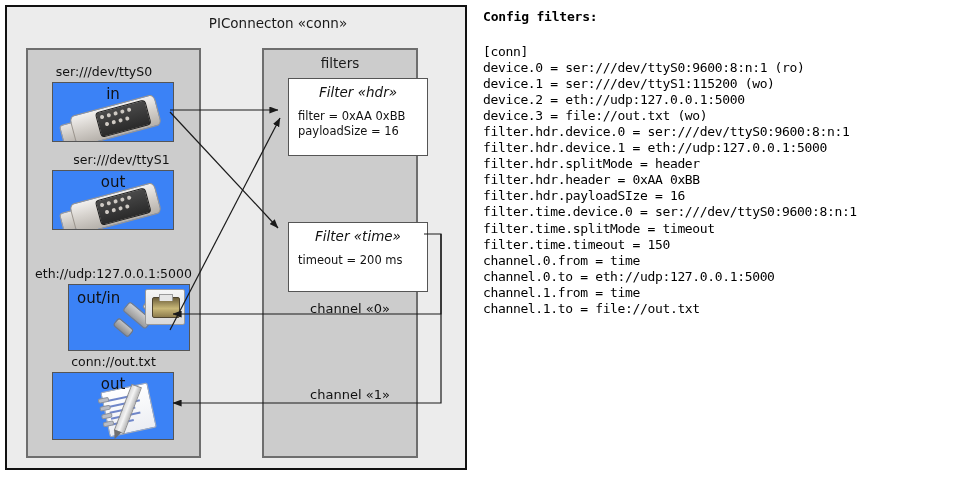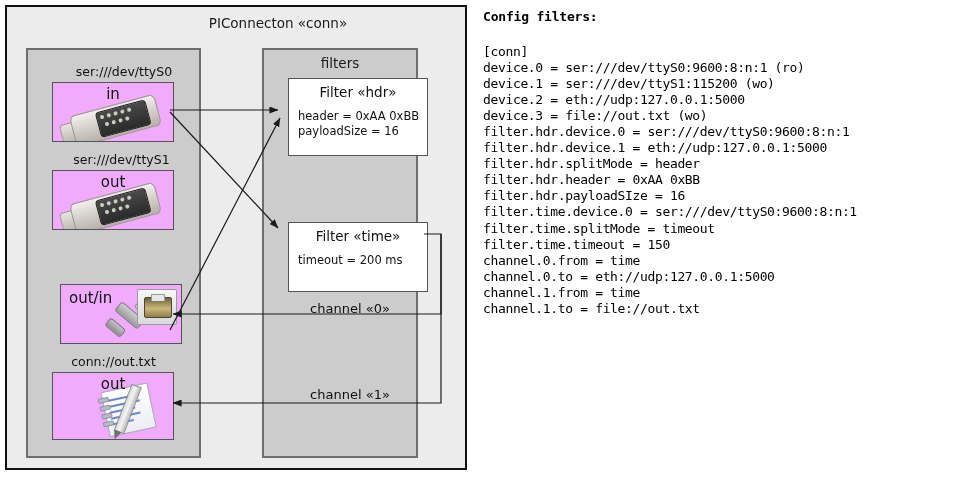--- a/index.html
+++ b/index.html
@@ -31,21 +31,21 @@
     position:absolute;left:0;top:5px;width:100%;text-align:center;
     font-size:13.5px;color:#1a1a1a;
   }
 
   
   .dev-label{
     position:absolute;text-align:center;font-size:12.5px;color:#111;
     white-space:nowrap;
   }
   .dev-card{
-    position:absolute;background:#f0abfc;border:1.5px solid #555;
+    position:absolute;background:#3b82f6;border:1.5px solid #555;
     box-sizing:border-box;overflow:hidden;
   }
   .dev-io{
     position:absolute;left:0;top:2px;width:100%;text-align:center;
     font-size:15px;color:#111;z-index:3;
   }
   .dev-io.left{text-align:left;left:8px;width:auto;top:4px;}
 
   
   .db9{position:absolute;left:18px;top:16px;width:86px;height:40px;
@@ -135,21 +135,21 @@
     border-top:9px solid #6f6f6f;
   }
 
   
   .filter-box{
     position:absolute;background:#ffffff;border:1.5px solid #555;
     box-sizing:border-box;
   }
   .filter-title{
     position:absolute;left:0;top:5px;width:100%;text-align:center;
-    font-size:13.5px;color:#111;
+    font-size:13.5px;color:#111;font-style:italic;
   }
   .filter-props{
     position:absolute;left:9px;top:30px;font-size:11.5px;color:#111;
     line-height:15px;
   }
 
   
   .channel-label{
     position:absolute;font-size:13px;color:#111;white-space:nowrap;
     text-align:center;
@@ -178,21 +178,21 @@
 </head>
 <body>
 
 <div class="stage">
 
   <div id="outer-frame">
     <div id="outer-title">PIConnecton «conn»</div>
 
     <div class="panel" id="devices-panel">
 
-      <div class="dev-label" style="left:0;top:14px;width:152px;padding-left:20px;">ser:///dev/ttyS0</div>
+      <div class="dev-label" style="left:0;top:14px;width:152px;">ser:///dev/ttyS0</div>
       <div class="dev-card" style="left:24px;top:32px;width:122px;height:60px;">
         <span class="dev-io">in</span>
         <span class="db9">
           <span class="tail"></span>
           <span class="shell"></span>
           <span class="face"></span>
           <span class="pins">
             <i style="left:0;top:0"></i>
               <i style="left:7px;top:0"></i>
               <i style="left:14px;top:0"></i>
@@ -220,21 +220,22 @@
             <i style="left:21px;top:0"></i>
               <i style="left:28px;top:0"></i>
             <i style="left:3px;top:8px"></i>
               <i style="left:10px;top:8px"></i>
               <i style="left:17px;top:8px"></i>
             <i style="left:24px;top:8px"></i>
           </span>
         </span>
       </div>
 
-      <div class="dev-card" style="left:32px;top:234px;width:122px;height:60px;">
+      <div class="dev-label" style="left:0;top:216px;width:171px;">eth://udp:127.0.0.1:5000</div>
+      <div class="dev-card" style="left:40px;top:234px;width:122px;height:67px;">
         <span class="dev-io left">out/in</span>
         <span class="ethart">
           <span class="cable2"></span>
           <span class="cable"></span>
           <span class="plug">
             <i style="left:3px;background:#48b04a"></i>
             <i style="left:8px;background:#d14b4b"></i>
             <i style="left:13px;background:#4b6fd1"></i>
             <i style="left:18px;background:#c9c94b"></i>
           </span>
@@ -260,21 +261,21 @@
         </span>
       </div>
     </div>
 
     <div class="panel" id="filters-panel">
       <div class="panel-title">filters</div>
 
       <div class="filter-box" style="left:24px;top:28px;width:140px;height:78px;">
         <div class="filter-title">Filter «hdr»</div>
         <div class="filter-props">
-          <div>header = 0xAA 0xBB</div>
+          <div>filter = 0xAA 0xBB</div>
           <div>payloadSize = 16</div>
         </div>
       </div>
 
       <div class="filter-box" style="left:24px;top:148px;width:140px;height:70px;margin-top:24px;">
         <div class="filter-title">Filter «time»</div>
         <div class="filter-props">
           <div>timeout = 200 ms</div>
         </div>
       </div>

